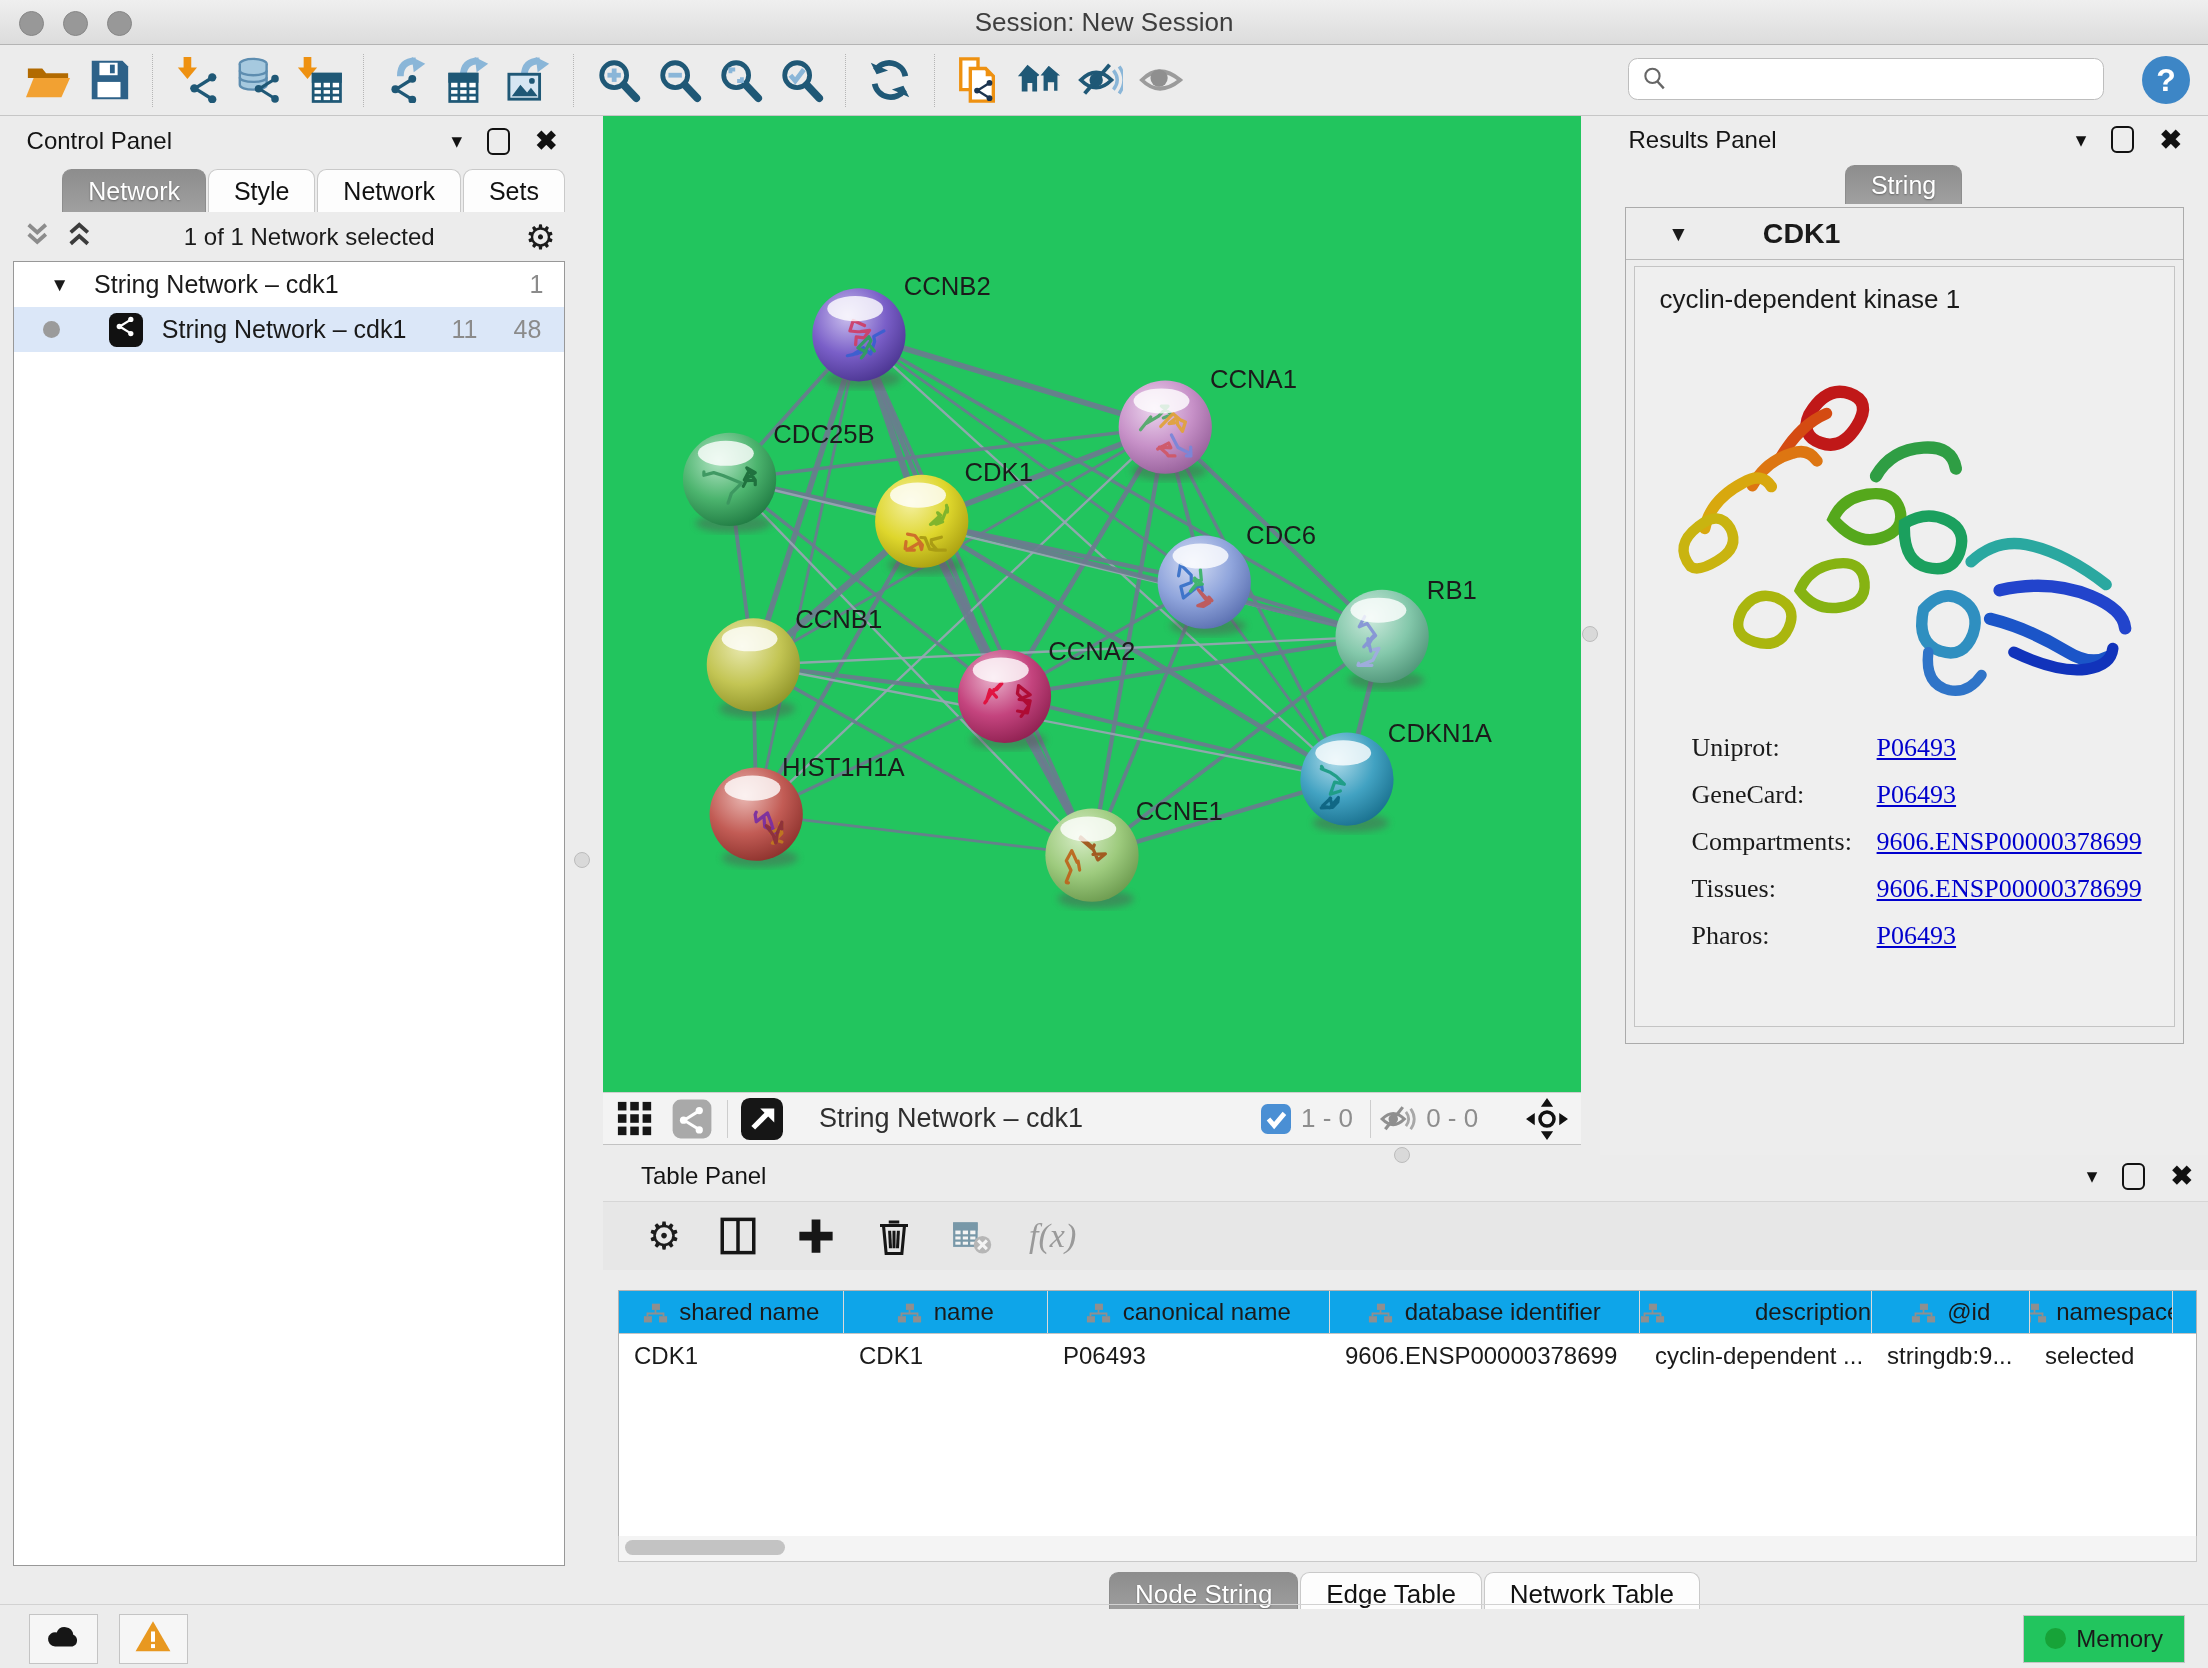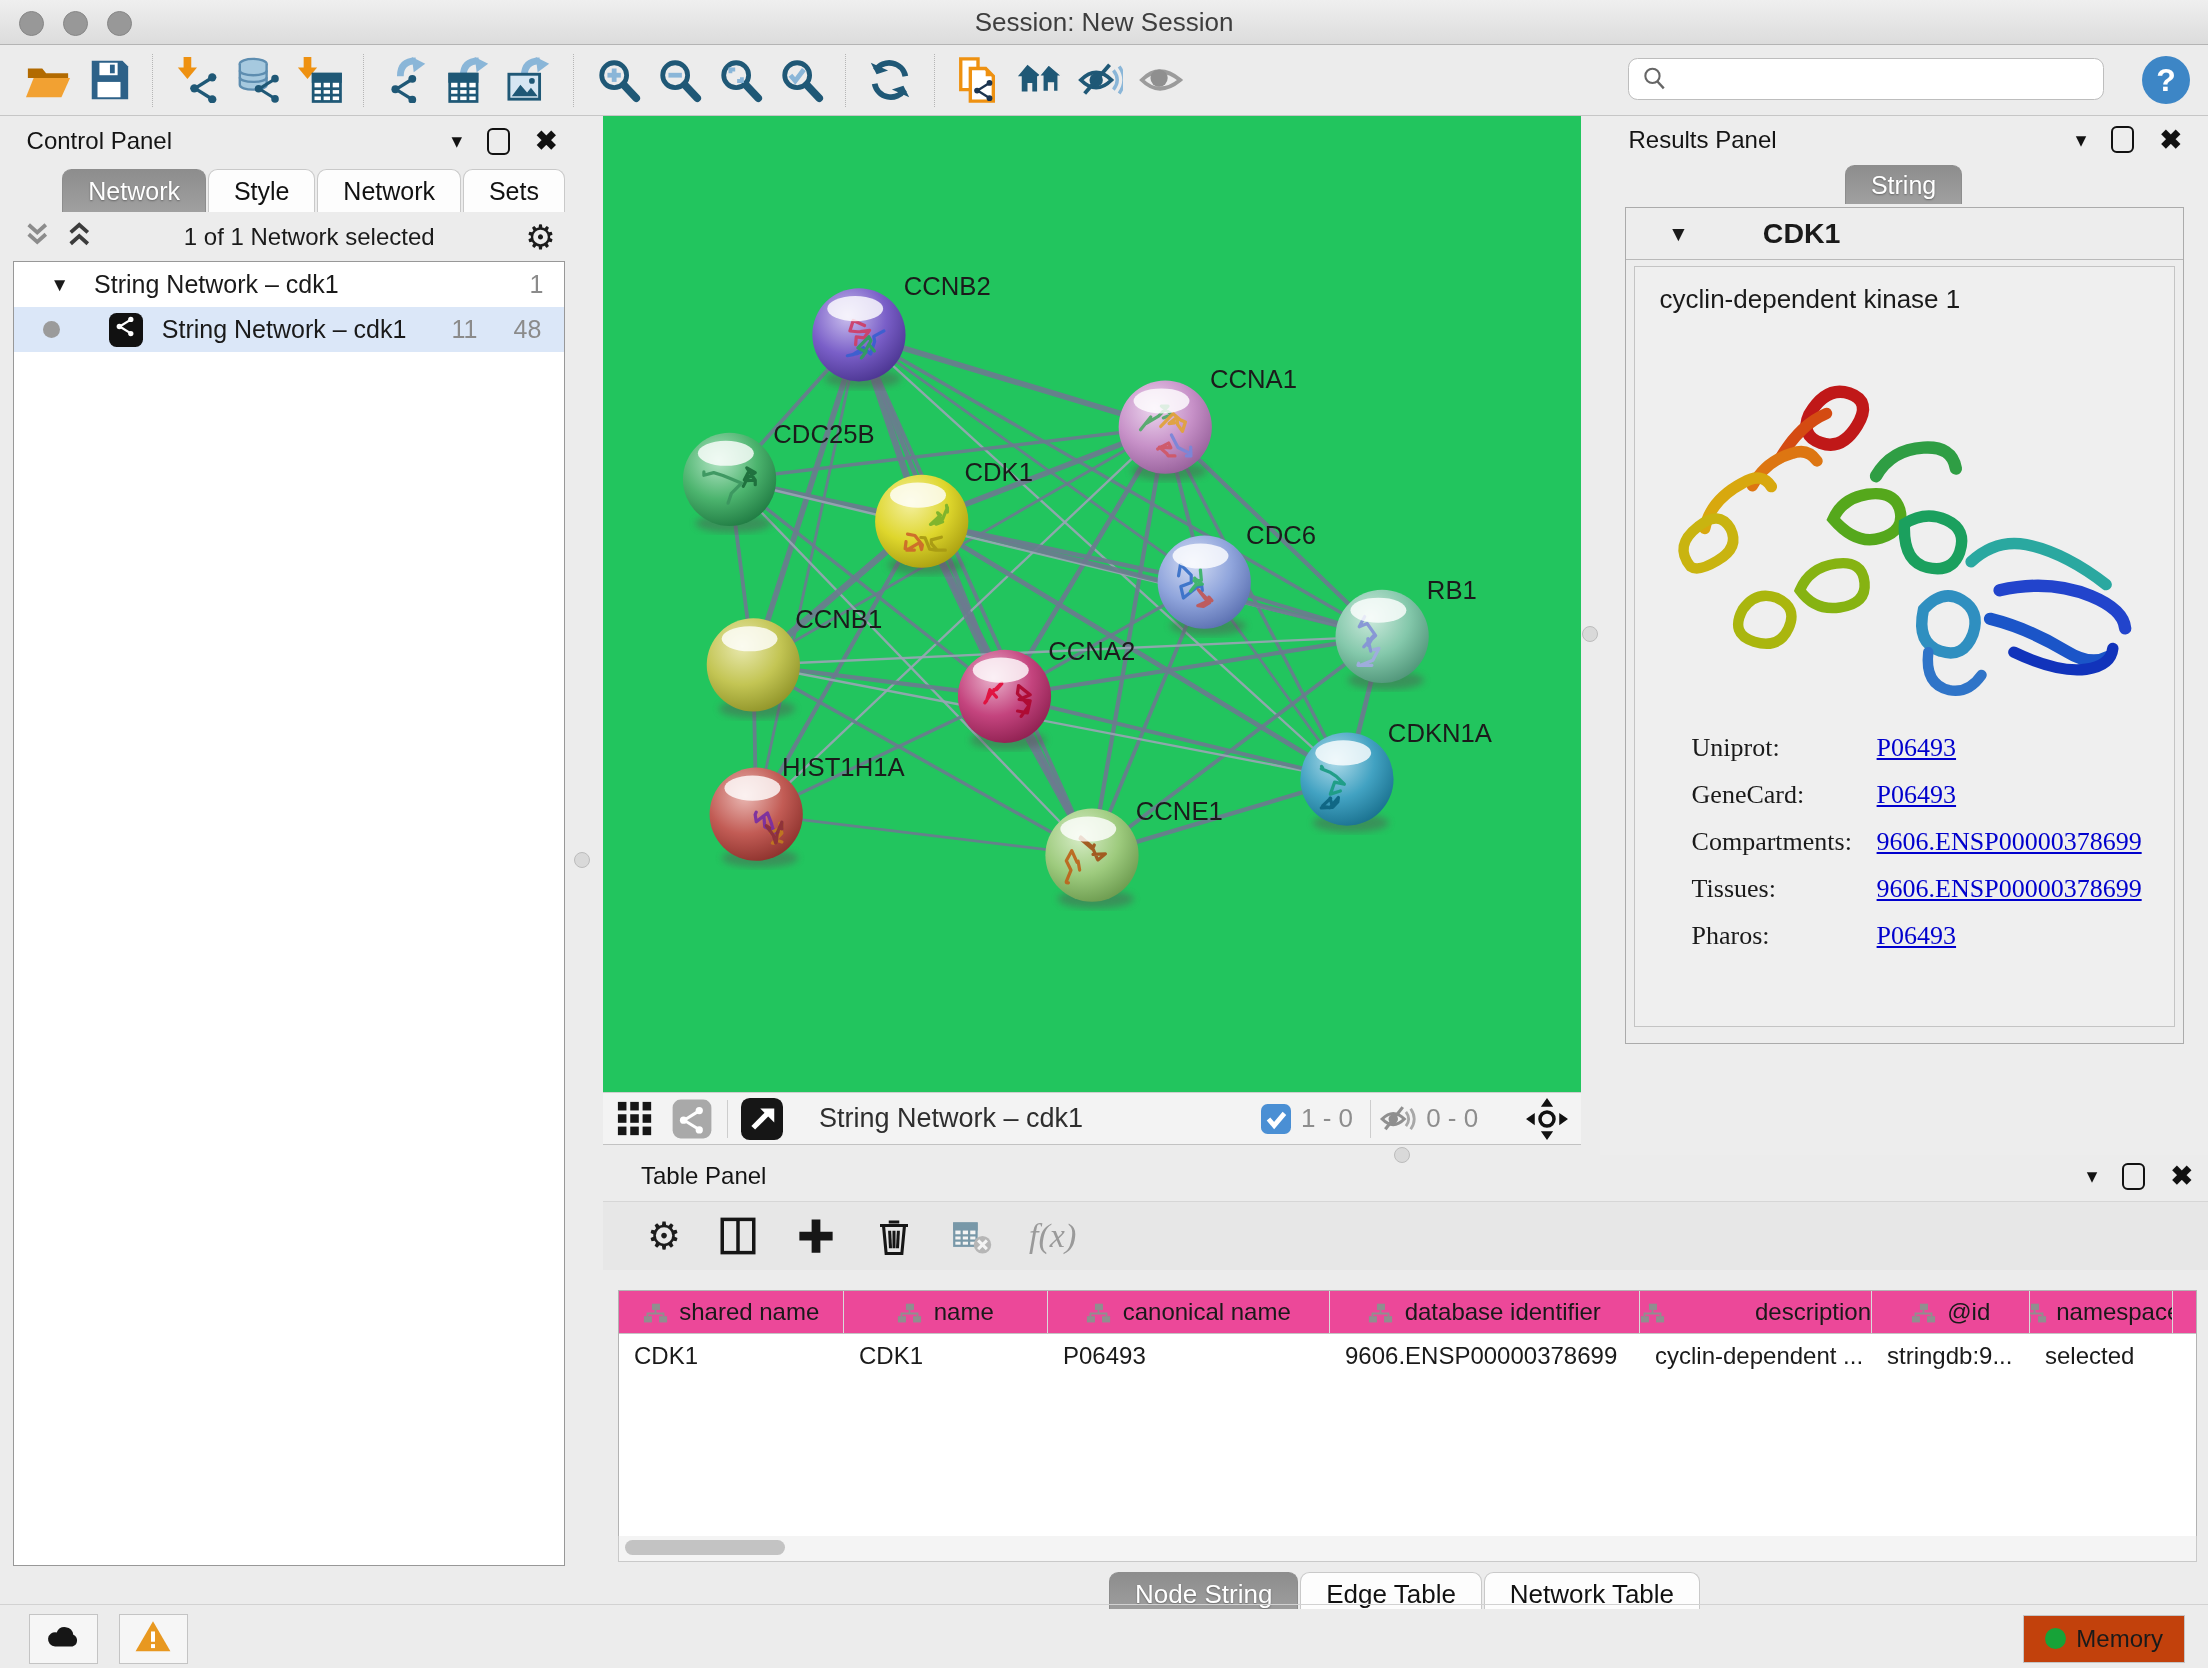--- a/index.html
+++ b/index.html
@@ -77,37 +77,37 @@
   .xl-row a{color:#0000cd;text-decoration:underline;}
   
   .table-panel{position:absolute;left:603px;top:1157px;width:1605px;height:449px;}
   .tp-head{display:flex;align-items:center;justify-content:space-between;height:38px;padding:0 15px 0 38px;}
   .tp-toolbar{margin-top:5.7px;height:68px;background:#e7e7e7;border-top:1px solid #d6d6d6;
     display:flex;align-items:center;gap:36px;padding-left:44px;}
   .tp-toolbar svg{width:42px;height:42px;display:block;}
   .tp-toolbar .gear{font-size:38px;}
   .fx{font-family:"Liberation Serif",serif;font-style:italic;font-size:34px;color:#9a9a9a;}
   .tp-table{position:absolute;left:15px;top:133px;right:11.4px;height:245px;border:1px solid #b3b3b3;background:#fff;overflow:hidden;}
-  .tbl-header{display:flex;background:#ec4899;border-bottom:1.9px solid #c4c4c4;height:42px;}
+  .tbl-header{display:flex;background:#0ea5e9;border-bottom:1.9px solid #c4c4c4;height:42px;}
   .tbl-header .cell{display:flex;align-items:center;justify-content:center;gap:9.5px;font-size:24px;
     border-right:1px solid #dadada;box-sizing:border-box;overflow:hidden;white-space:nowrap;flex:none;}
   .tbl-header svg{width:25px;height:25px;flex:none;}
   .tbl-row{display:flex;height:44px;}
   .tbl-row .cell{font-size:24px;display:flex;align-items:center;padding-left:15px;box-sizing:border-box;
     overflow:hidden;white-space:nowrap;flex:none;}
   .tp-hscroll{position:absolute;left:15px;right:11.4px;top:379px;height:25px;background:#f4f4f4;border:1px solid #c9c9c9;border-top:none;}
   .tp-thumb{position:absolute;left:5.7px;top:3.8px;width:160px;height:15px;background:#c3c3c3;border-radius:7.6px;}
   .tp-tabs{position:absolute;left:0;right:0;top:415px;display:flex;justify-content:center;}
   .tp-tabs .tab{font-size:26px;}
   
   .prestatus{position:absolute;left:0;right:0;top:1604px;height:3.8px;border-top:1px solid #d2d2d2;border-bottom:1px solid #cfcfcf;}
   .statusbar{position:absolute;left:0;right:0;top:1609px;height:59px;background:#ececec;display:flex;align-items:center;}
   .sb-btn{width:67px;height:48px;background:#f6f6f6;border:1.9px solid #c4c4c4;display:flex;align-items:center;justify-content:center;margin-left:28.5px;}
   .sb-btn svg{width:38px;height:38px;}
-  .mem-btn{margin-left:auto;margin-right:23px;height:46px;background:#c2410c;border:1.9px solid #c4c4c4;
+  .mem-btn{margin-left:auto;margin-right:23px;height:46px;background:#22c55e;border:1.9px solid #c4c4c4;
     display:flex;align-items:center;gap:10px;padding:0 21px;font-size:24px;}
   .mem-dot{width:21px;height:21px;border-radius:50%;background:#17a338;}
   a{cursor:pointer;}
 </style>
 </head>
 <body>
 
 <div class="app">
 
   <div class="titlebar">

